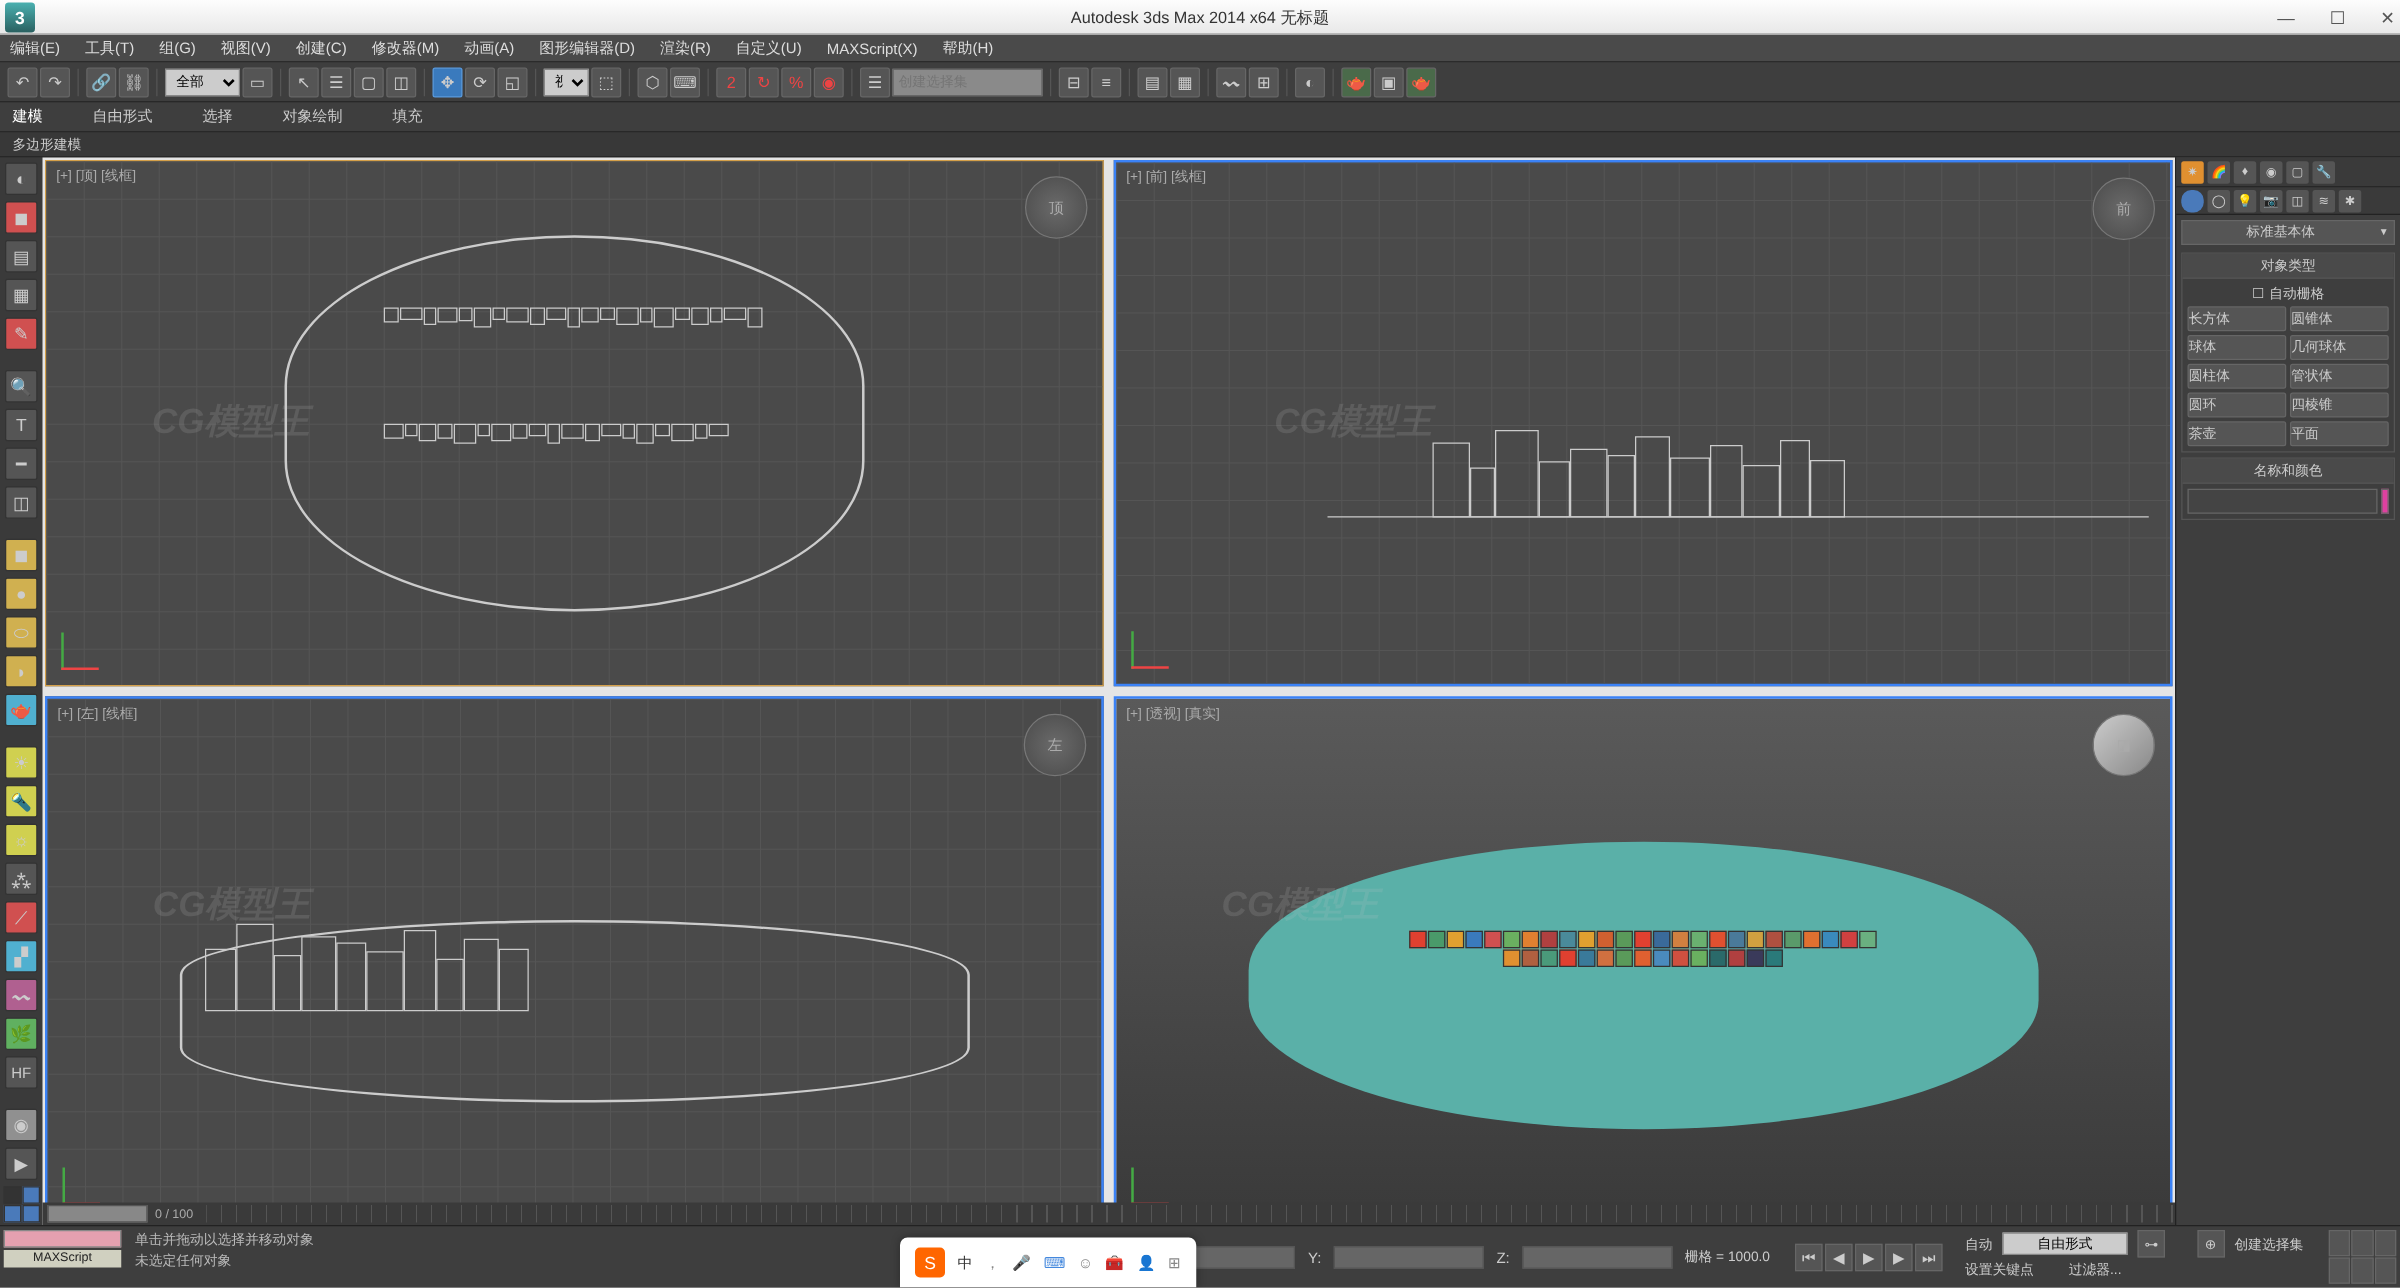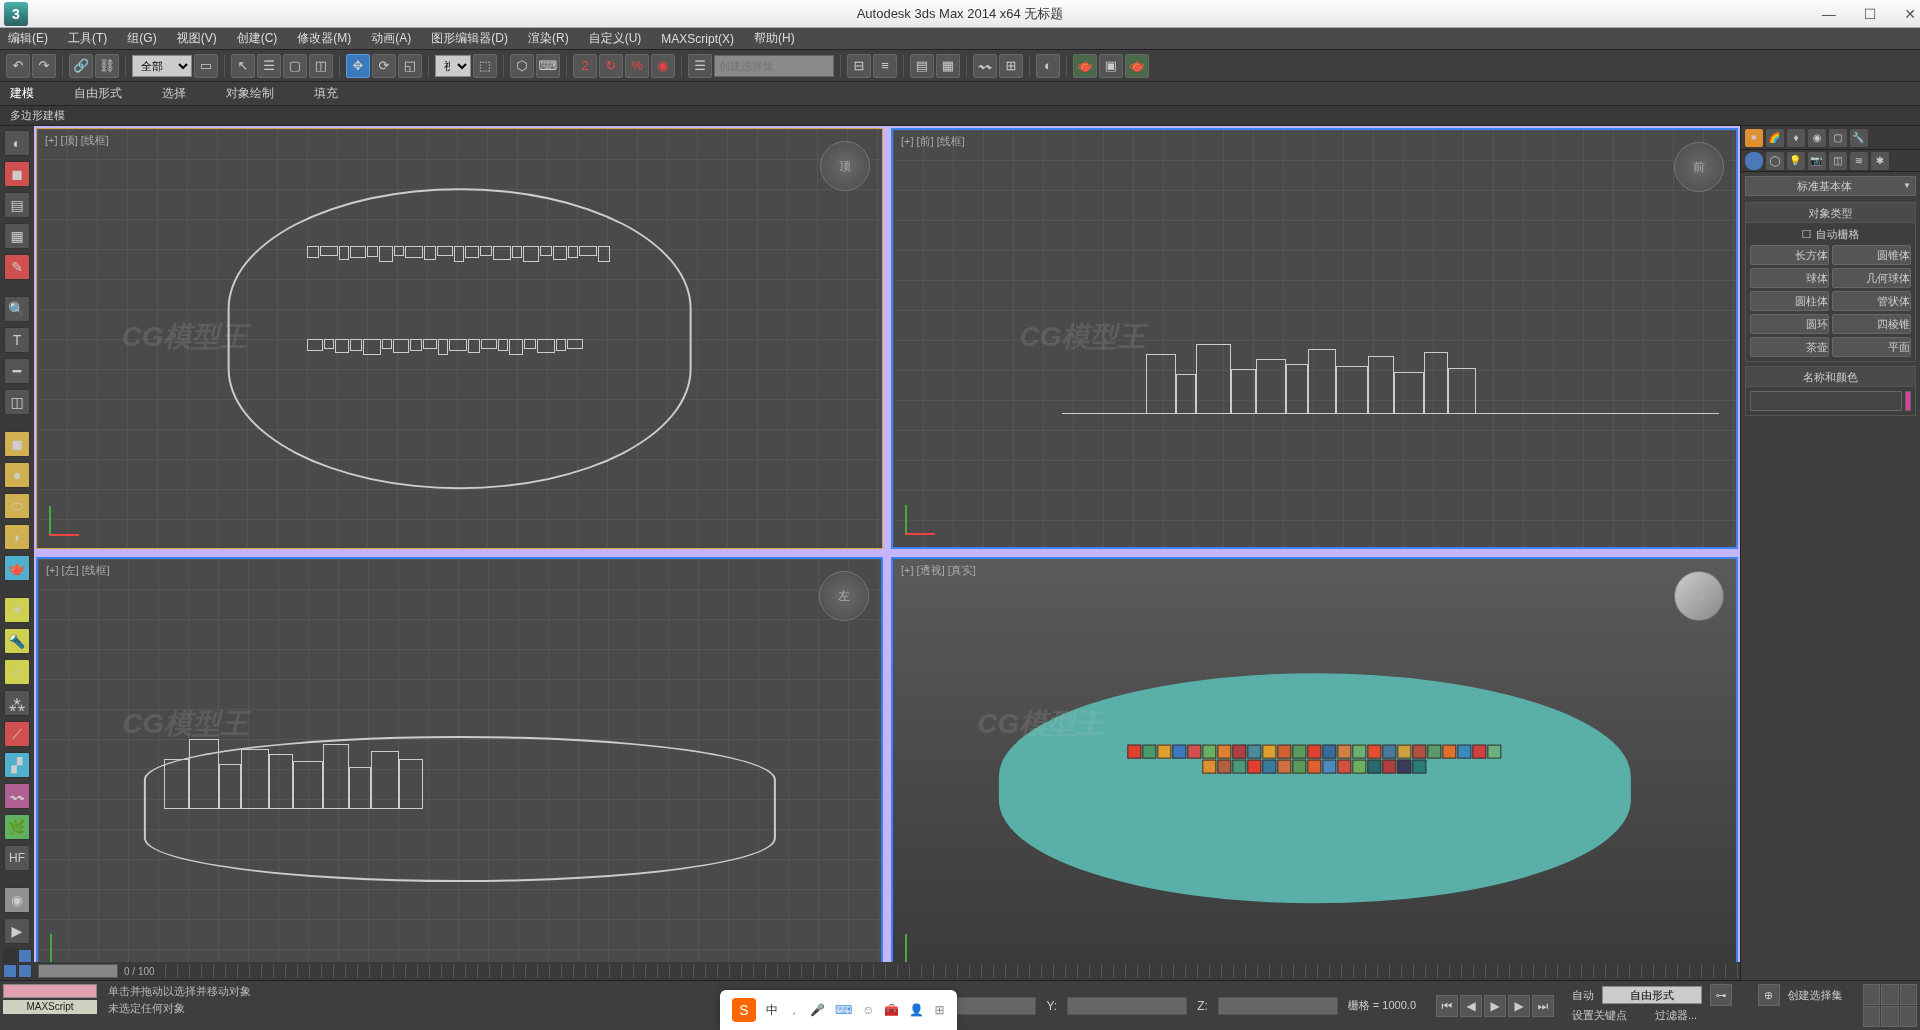--- a/index.html
+++ b/index.html
@@ -18,21 +18,21 @@
 .tb-select{height:22px;background:#ccc;color:#000;border:1px solid #888;font-size:11px;padding:0 4px}
 .tb-input{height:22px;width:120px;background:#8a8a8a;border:1px solid #666;color:#222;font-size:11px;padding:0 4px}
 .ribbon{height:24px;background:#3e3e3e;display:flex;align-items:center;padding-left:10px;gap:40px;border-bottom:1px solid #222}
 .ribbon span{color:#ccc;cursor:pointer;font-size:12px}
 .ribbon .active{color:#fff}
 .subribbon{height:20px;background:#383838;border-bottom:1px solid #222;padding-left:10px;display:flex;align-items:center;font-size:11px}
 .main{position:absolute;top:126px;left:0;right:0;bottom:50px;display:flex}
 .left-tools{width:34px;background:#3a3a3a;display:flex;flex-direction:column;align-items:center;padding-top:4px;gap:5px}
 .lt-btn{width:26px;height:26px;background:#555;border:1px solid #333;border-radius:2px;display:flex;align-items:center;justify-content:center;font-size:14px;cursor:pointer}
 .lt-btn.c1{background:#d0b050}.lt-btn.c3{background:#50b0d0}.lt-btn.c4{background:#d05050}.lt-btn.c5{background:#d0d050}.lt-btn.c6{background:#60b060}.lt-btn.c7{background:#b06090}.lt-btn.c8{background:#909090}
-.viewports{flex:1;display:grid;grid-template-columns:1fr 1fr;grid-template-rows:1fr 1fr;gap:8px;padding:2px;background:#c4b5fd;position:relative}
+.viewports{flex:1;display:grid;grid-template-columns:1fr 1fr;grid-template-rows:1fr 1fr;gap:8px;padding:2px;background:#e5e5e5;position:relative}
 .vp{background:#4a4a4a;border:2px solid #3b82f6;position:relative;overflow:hidden}
 .vp.active{border:1px solid #d4a04a}
 .vp-label{position:absolute;top:4px;left:8px;color:#aaa;font-size:11px;z-index:10}
 .vp-grid{position:absolute;inset:0;background-image:linear-gradient(#555 1px,transparent 1px),linear-gradient(90deg,#555 1px,transparent 1px);background-size:30px 30px}
 .vp-cube{position:absolute;top:12px;right:12px;width:50px;height:50px;background:radial-gradient(circle,#6a6a6a,#4a4a4a);border-radius:50%;display:flex;align-items:center;justify-content:center;color:#aaa;font-size:12px;border:1px solid #777}
 .axis{position:absolute;bottom:12px;left:12px;width:40px;height:40px}
 .axis::before{content:"";position:absolute;bottom:0;left:0;width:2px;height:30px;background:#4a4}
 .axis::after{content:"";position:absolute;bottom:0;left:0;width:30px;height:2px;background:#e44}
 .wireframe-blob{position:absolute;left:50%;top:50%;transform:translate(-50%,-50%);border:2px solid #ccc;border-radius:50% / 40%}
 .wire-boxes{position:absolute;display:flex;flex-wrap:wrap;gap:1px}
@@ -46,21 +46,21 @@
 .rp-tab.active{background:#e09030}
 .rp-sub{height:22px;background:#3a3a3a;display:flex;align-items:center;padding:0 4px;gap:3px;border-bottom:1px solid #222}
 .rp-sub .sub-btn{width:18px;height:18px;background:#4a7aba;border-radius:8px;cursor:pointer}
 .rp-select{margin:4px;height:20px;background:#555;border:1px solid #666;color:#ccc;font-size:11px;text-align:center;line-height:18px}
 .rp-select::after{content:"▼";float:right;margin-right:4px;font-size:8px}
 .rp-rollout{margin:2px 4px;border:1px solid #555}
 .rp-head{height:20px;background:#4a4a4a;text-align:center;line-height:20px;font-size:11px;border-bottom:1px solid #555}
 .rp-body{padding:4px;display:flex;flex-direction:column;gap:3px}
 .rp-check{font-size:11px;display:flex;align-items:center;gap:4px;justify-content:center}
 .rp-grid{display:grid;grid-template-columns:1fr 1fr;gap:3px}
-.rp-btn{height:20px;background:#555;border:1px solid #666;border-radius:2px;font-size:11px;text-align:right;line-height:18px;cursor:pointer}
+.rp-btn{height:20px;background:#555;border:1px solid #666;border-radius:2px;font-size:11px;text-align:left;line-height:18px;cursor:pointer}
 .rp-name{display:flex;gap:3px}
 .rp-name input{flex:1;height:20px;background:#444;border:1px solid #666;color:#ccc;padding:0 4px;font-size:11px}
 .rp-swatch{width:20px;height:20px;background:#e040a0;border:1px solid #666}
 .timeline{position:absolute;bottom:50px;left:34px;right:180px;height:18px;background:#3a3a3a;display:flex;align-items:center}
 .tl-slider{width:80px;height:14px;background:#888;border:1px solid #555;margin-left:4px}
 .tl-text{font-size:10px;margin-left:6px;color:#aaa}
 .tl-ticks{flex:1;height:14px;background:repeating-linear-gradient(90deg,#555,#555 1px,#3a3a3a 1px,#3a3a3a 12px);margin-left:10px}
 .bottombar{position:absolute;bottom:0;left:0;right:0;height:50px;background:#3e3e3e;border-top:1px solid #222;display:flex}
 .bb-left{width:100px;display:flex;flex-direction:column;gap:2px;padding:3px}
 .bb-pink{height:14px;background:#e5a0b0;border:1px solid #888}

